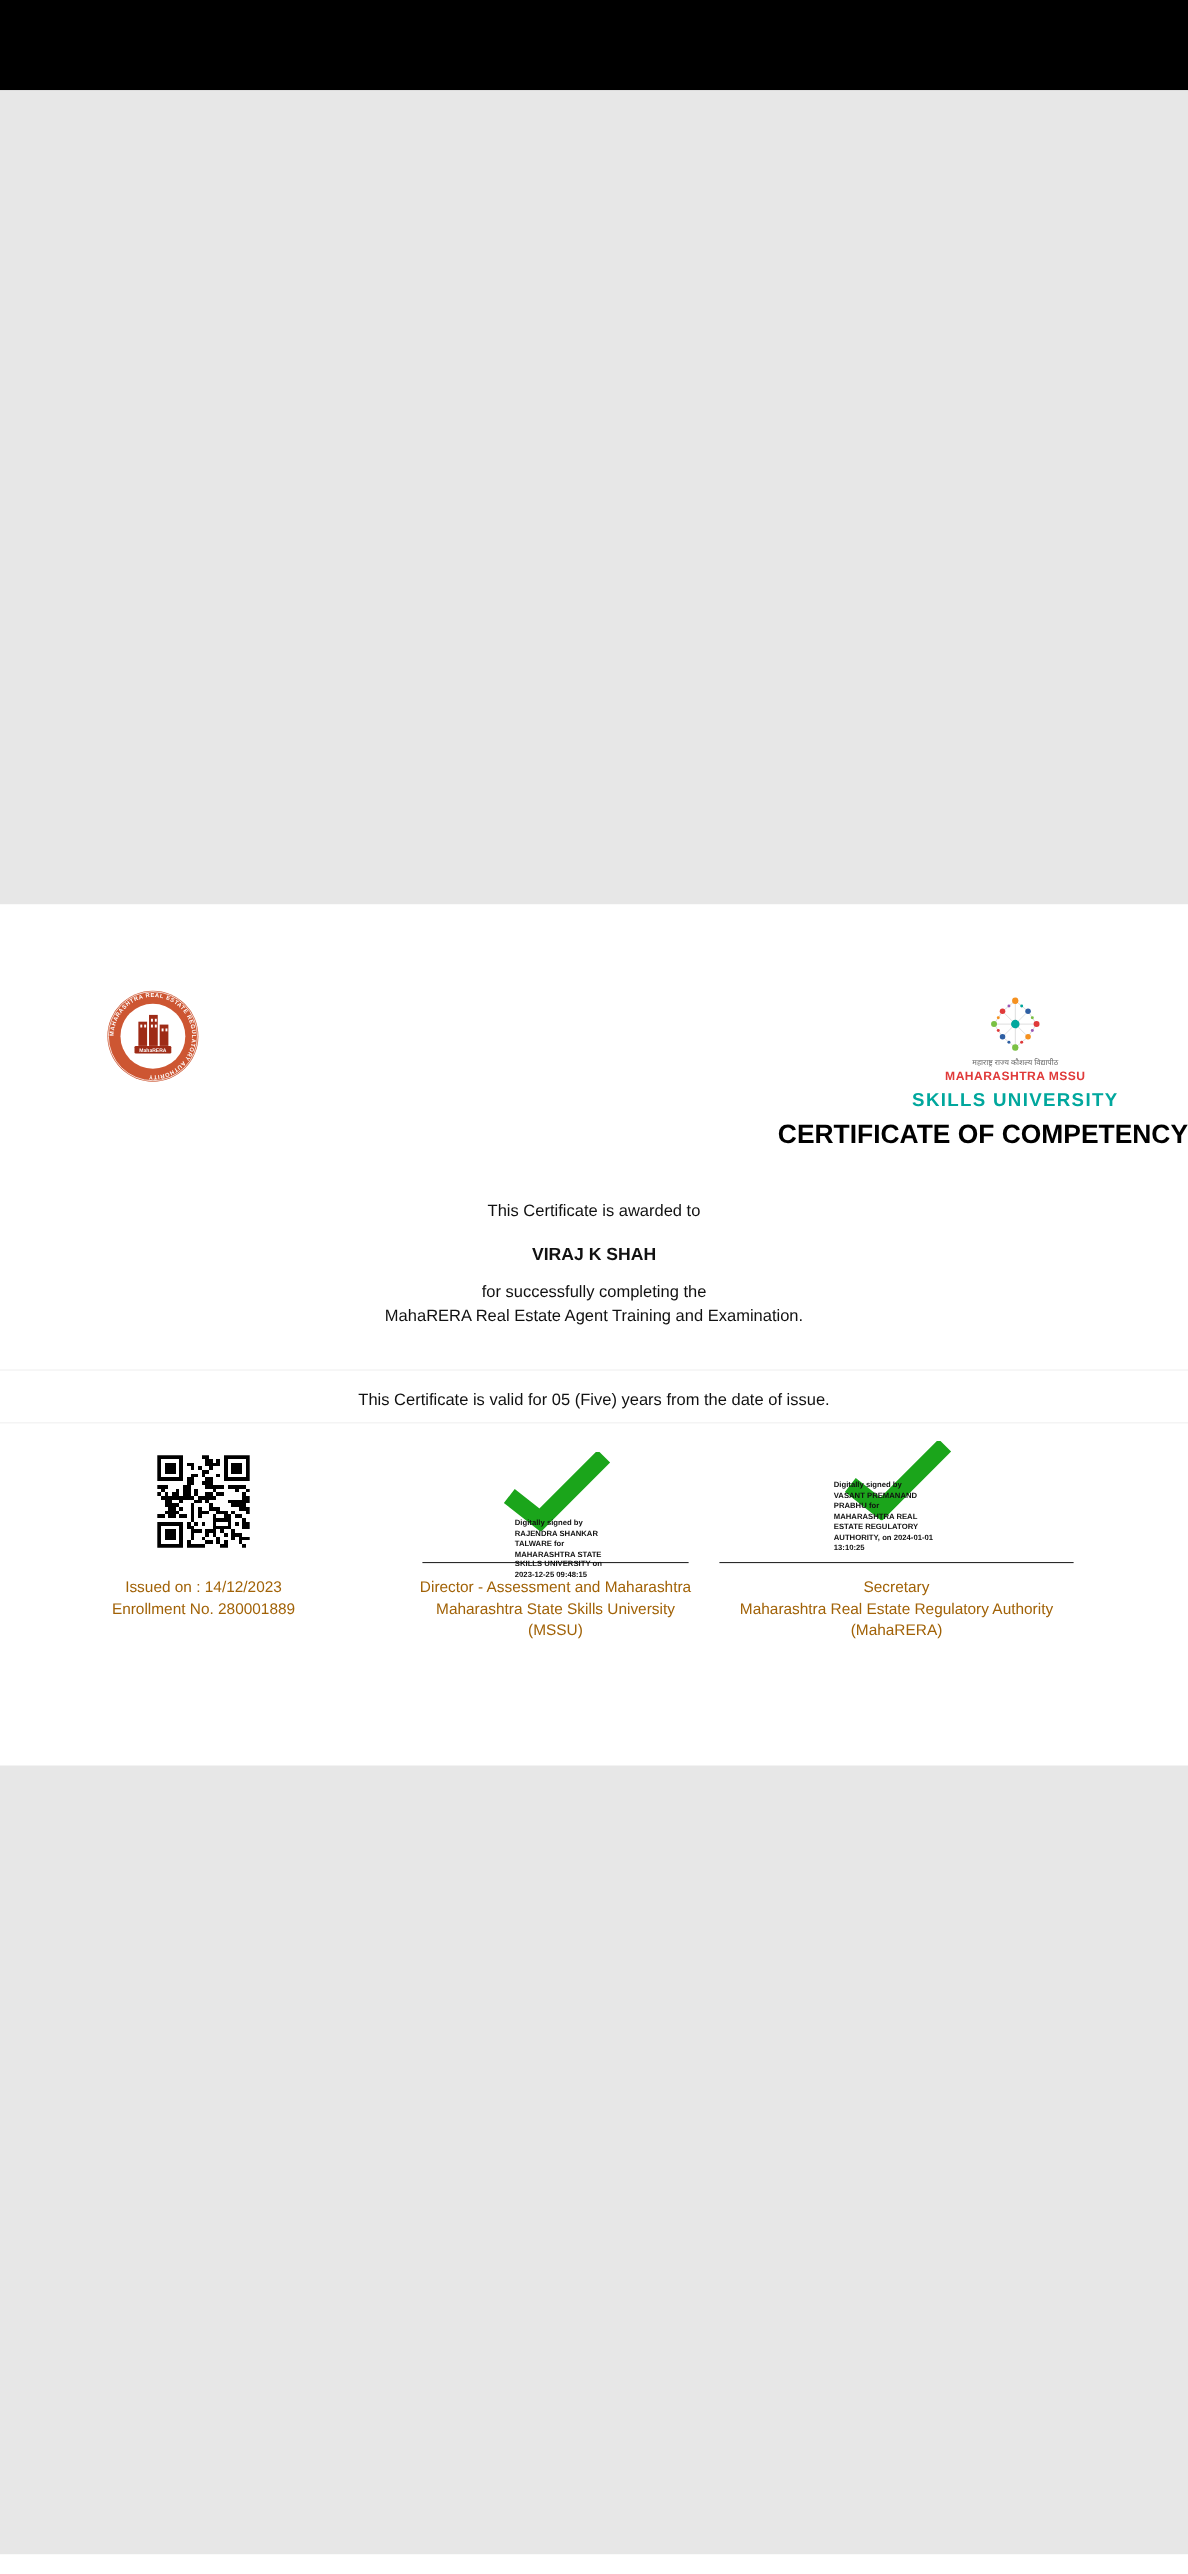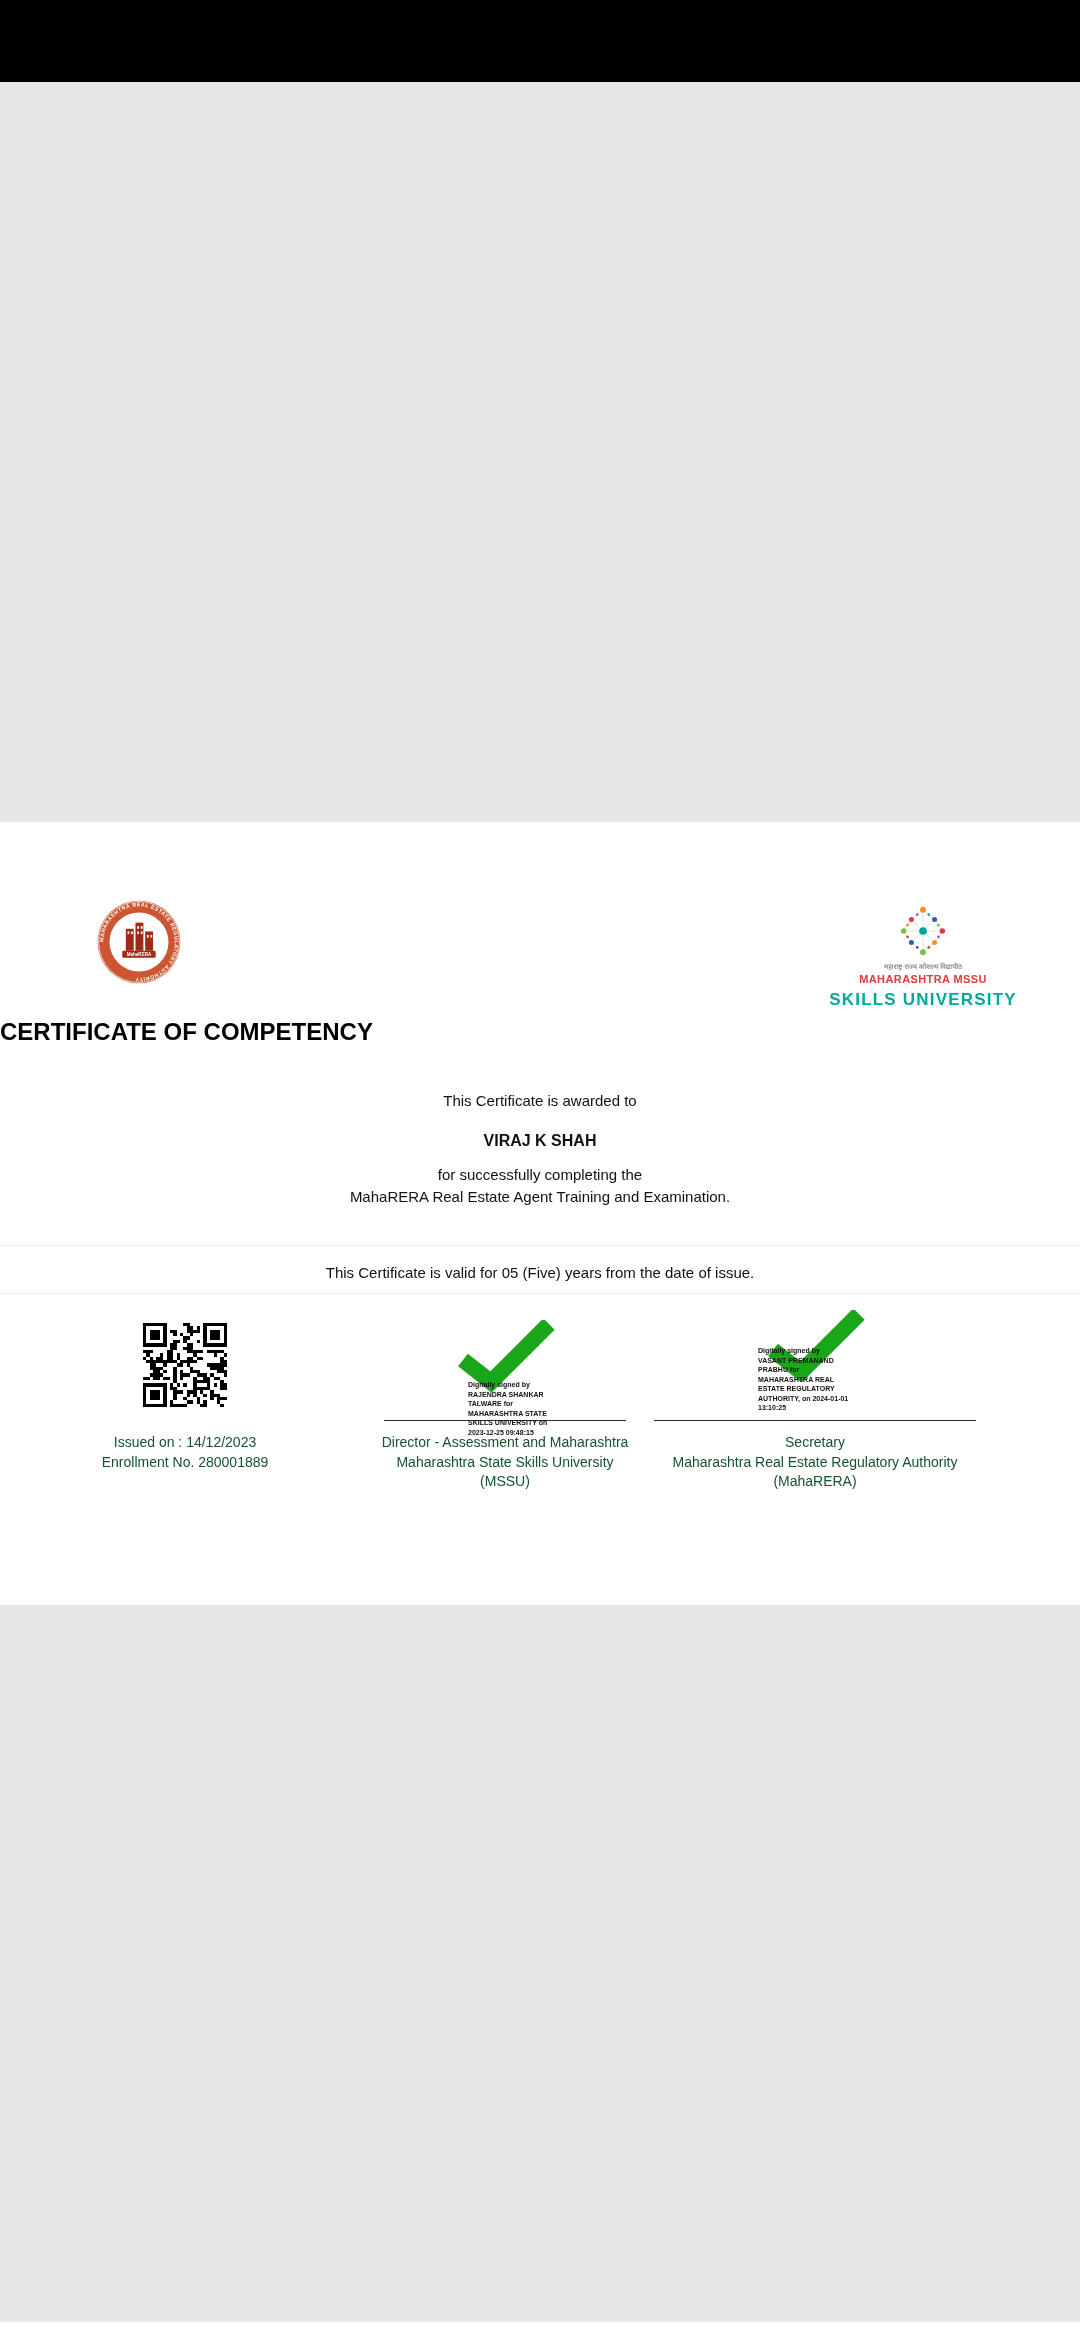--- a/index.html
+++ b/index.html
@@ -19,21 +19,21 @@
   .seal { position:absolute; left:95px; top:76px; width:88px; height:88px; }
   .seal svg { width:100%; height:100%; }
 
   .mssu { position:absolute; right:52px; top:80px; width:210px; text-align:center; }
   .mssu svg { display:block; margin:0 auto; }
   .mssu-dev { font-size:7px; color:#666; line-height:9px; margin-top:2px; }
   .mssu-l1 { font-size:11px; font-weight:bold; color:#e03a3a; letter-spacing:.4px; margin-top:2px; }
   .mssu-l2 { font-size:17px; font-weight:bold; color:#00a79d; letter-spacing:1.2px; margin-top:5px; }
 
   
-  .title { position:absolute; top:196px; left:0; width:100%; text-align:left;
+  .title { position:absolute; top:196px; left:0; width:100%; text-align:right;
            font-size:24px; font-weight:bold; color:#000; }
   .awarded { position:absolute; top:270px; left:0; width:100%; text-align:center; font-size:15px; }
   .recipient { position:absolute; top:310px; left:0; width:100%; text-align:center;
                font-size:16px; font-weight:bold; }
   .completion { position:absolute; top:342px; left:0; width:100%; text-align:center;
                 font-size:15px; line-height:22px; }
   .validity-wrap { position:absolute; top:423px; left:0; width:100%;
                    border-top:1px solid #f0f0f0; border-bottom:1px solid #f0f0f0; padding:18px 0 12px; }
   .validity { text-align:center; font-size:15px; }
 
@@ -52,21 +52,21 @@
   .col-right .check { top:10px; width:105px; height:72px; }
 
   .stamp { position:absolute; text-align:left; font-size:7px; font-weight:bold;
            line-height:9.5px; color:#111; white-space:pre-line; width:120px; }
   .col-mid .stamp { left:88px; top:80px; }
   .col-right .stamp { left:108px; top:46px; }
 
   .sigline { position:absolute; top:120px; left:4px; right:4px; border-top:1.6px solid #2a2a2a; }
 
   .roles, .issue-text { position:absolute; top:133px; left:0; width:100%;
-                        font-size:14px; line-height:19.5px; color:#14532d; }
+                        font-size:14px; line-height:19.5px; color:#a16207; }
 </style>
 </head>
 <body>
 
 <div class="screen">
 
   <div class="statusbar"></div>
 
   <div class="gutter-top"></div>
 

